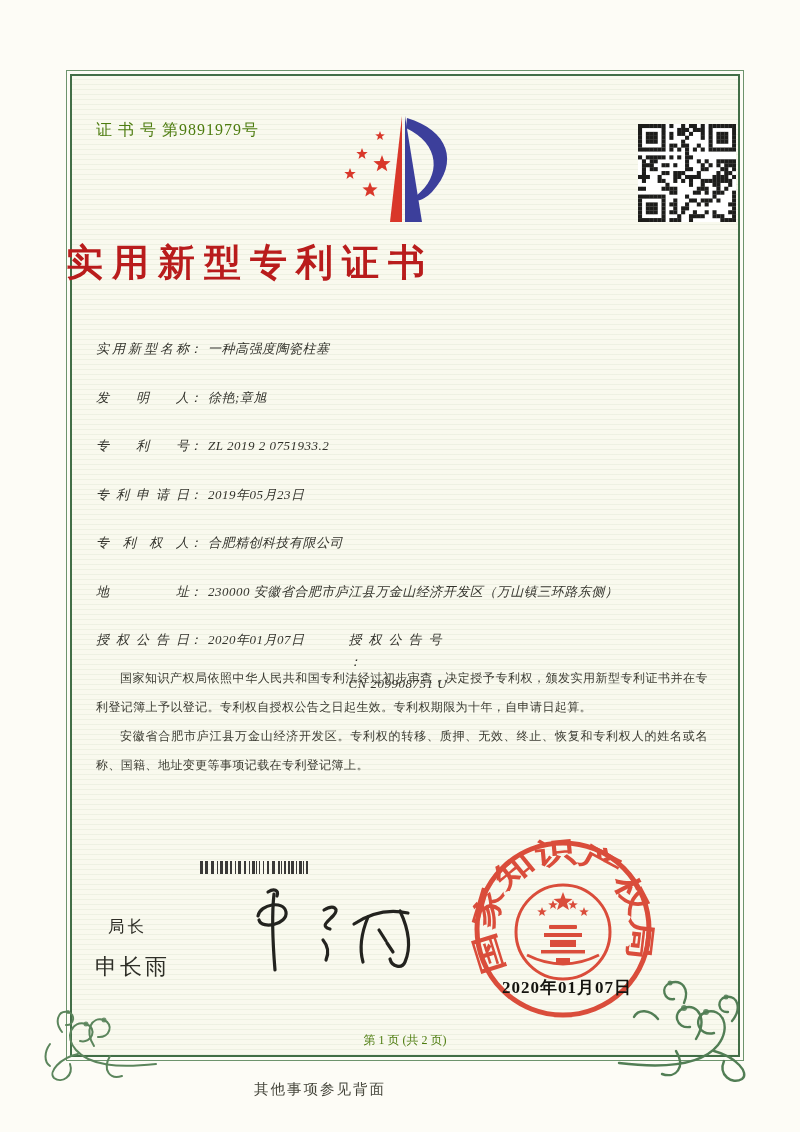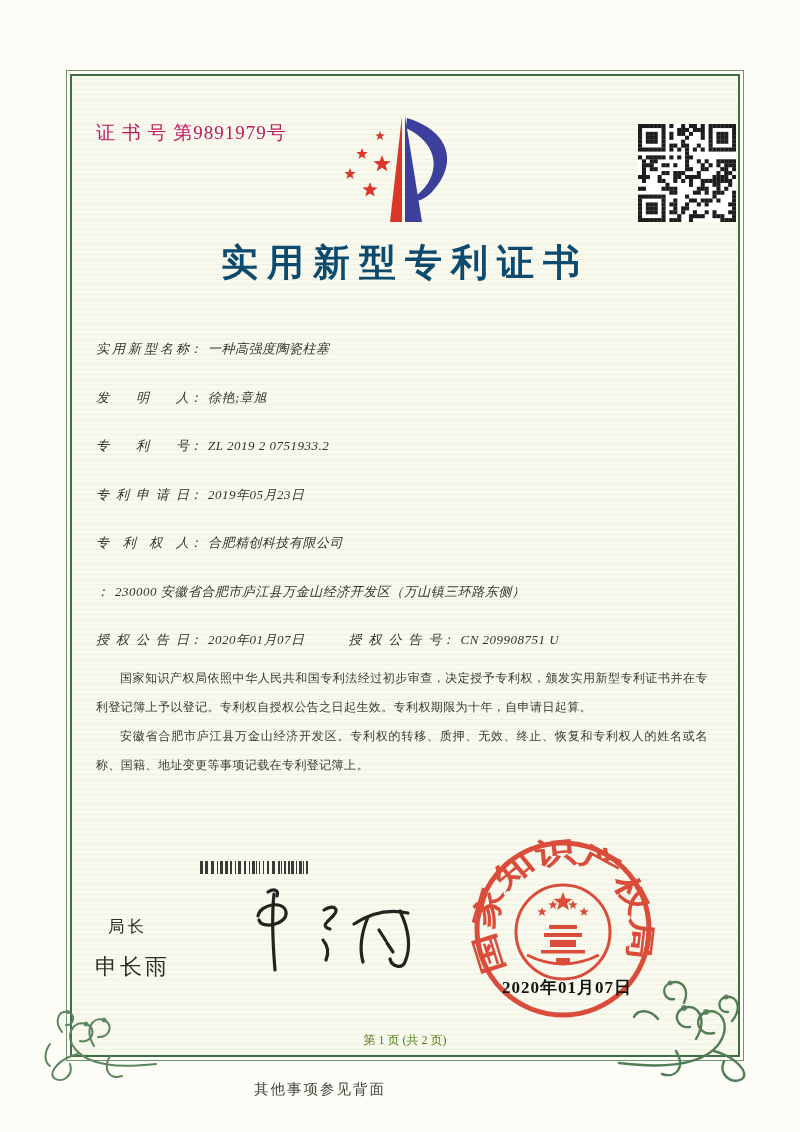--- a/index.html
+++ b/index.html
@@ -17,38 +17,38 @@
     width:100%;height:100%;box-sizing:border-box;
     border:2.5px solid #426e47;
     background:
       repeating-linear-gradient(0deg, rgba(139,170,125,0.10) 0px, rgba(139,170,125,0.10) 1px, transparent 1px, transparent 5px),
       #f9f9ee;
   }
   .corner-flourish{position:absolute;pointer-events:none;}
   .fl-left{left:38px;top:992px;}
   .fl-right{right:38px;top:975px;transform:scaleX(-1);}
 
-  .cert-no{position:absolute;left:96px;top:120px;font-size:19px;letter-spacing:1px;color:#be185d;}
+  .cert-no{position:absolute;left:96px;top:120px;font-size:16px;letter-spacing:1px;color:#4d7c0f;}
 
   .logo{position:absolute;left:340px;top:110px;width:126px;height:118px;}
   .qr{position:absolute;left:638px;top:124px;width:98px;height:98px;background:#fff;}
 
   .title{
-    position:absolute;left:66px;top:238px;width:678px;text-align:center;
-    font-size:37px;font-weight:bold;letter-spacing:9px;color:#0c4a6e;
+    position:absolute;left:66px;top:238px;width:678px;
+    font-size:37px;font-weight:bold;letter-spacing:9px;color:#b91c1c;
   }
 
   .fields{position:absolute;left:96px;top:338px;width:620px;font-size:13px;font-style:italic;}
   .frow{margin-bottom:26.5px;display:flex;line-height:22px;}
   .flabel{display:inline-block;width:93px;text-align:justify;text-align-last:justify;flex:none;}
   .fcolon{flex:none;margin-right:6px;}
   .fvalue{letter-spacing:0.5px;}
   .addr .fvalue{max-width:458px;}
   .grant-row{display:flex;line-height:22px;}
-  .grant-second{margin-left:44px;display:flex;}
+  .grant-second{margin-left:44px;display:flex;flex-direction:column;}
   .grant-second .flabel{width:93px;}
 
   .paras{
     position:absolute;left:96px;top:664px;width:612px;
     font-size:12px;line-height:29px;color:#3a3a31;letter-spacing:0.4px;
   }
   .paras p{margin:0;text-indent:2em;text-align:justify;}
 
   .barcode{position:absolute;left:200px;top:861px;width:110px;height:13px;}
 
@@ -434,20 +434,21 @@
       <span class="flabel">专利申请日</span>
         <span class="fcolon">：</span>
       <span class="fvalue">2019年05月23日</span>
     </div>
     <div class="frow">
       <span class="flabel">专利权人</span>
         <span class="fcolon">：</span>
       <span class="fvalue">合肥精创科技有限公司</span>
     </div>
     <div class="frow addr">
+      <span class="flabel">地址</span>
         <span class="fcolon">：</span>
       <span class="fvalue">230000  安徽省合肥市庐江县万金山经济开发区（万山镇三环路东侧）</span>
     </div>
     <div class="grant-row">
       <span class="flabel">授权公告日</span>
         <span class="fcolon">：</span>
       <span class="fvalue">2020年01月07日</span>
       <span class="grant-second">
         <span class="flabel">授权公告号</span>
           <span class="fcolon">：</span>

